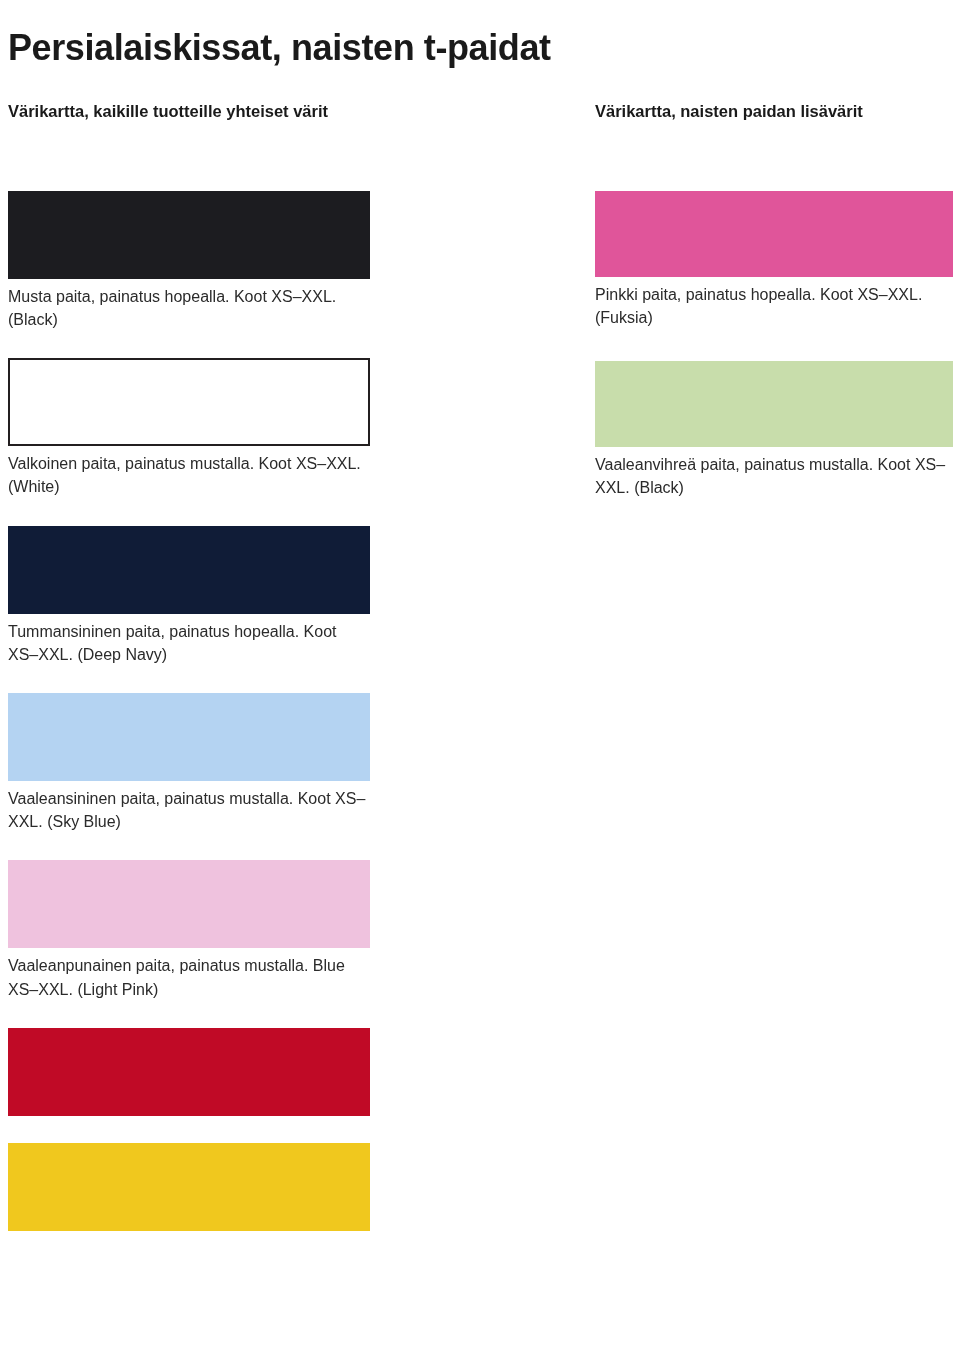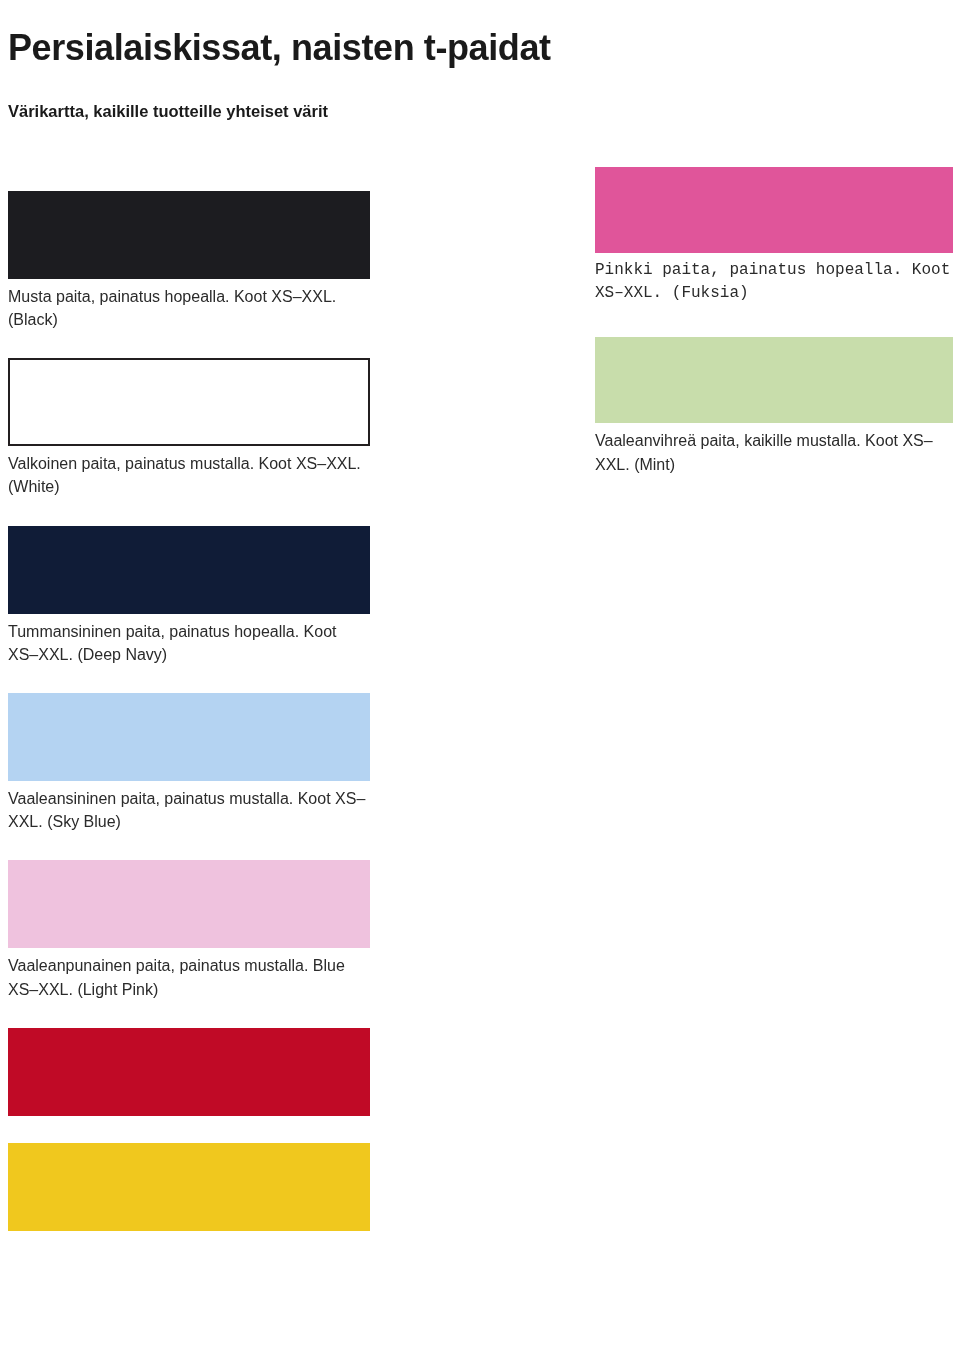--- a/index.html
+++ b/index.html
@@ -74,21 +74,21 @@
   .caption {
     font-size: 16px;
     line-height: 1.45;
     color: #2b2b2b;
     margin-top: 6px;
     max-width: 372px;
     font-weight: 400;
   }
   
   .col-left .swatch-item:nth-child(1)  { margin-top: 67px; }
-  .col-right .swatch-item:nth-child(1) { margin-top: 67px; font-family: Liberation Mono, monospace; }
+  .col-right .swatch-item:nth-child(1) { margin-top: 67px; }
   .col-left .swatch-item  { margin-bottom: 27px; }
   .col-right .swatch-item { margin-bottom: 32px; }
 </style>
 </head>
 <body>
 
 <div class="page">
 
   <h1 class="page-title">Persialaiskissat, naisten t-paidat</h1>
 
@@ -118,25 +118,26 @@
         <li class="swatch-item">
           <div class="swatch" style="background: rgb(192, 10, 38);"></div>
         </li>
         <li class="swatch-item">
           <div class="swatch" style="background: rgb(240, 200, 30);"></div>
         </li>
       </ul>
   </div>
 
   <div class="col col-right">
+    <div class="col-heading">Värikartta, naisten paidan lisävärit</div>
     <ul class="swatch-list">
         <li class="swatch-item">
           <div class="swatch" style="background: rgb(224, 85, 154);"></div>
           <div class="caption">Pinkki paita, painatus hopealla. Koot XS–XXL. (Fuksia)</div>
         </li>
         <li class="swatch-item">
           <div class="swatch" style="background: rgb(200, 221, 171);"></div>
-          <div class="caption">Vaaleanvihreä paita, kaikille mustalla. Koot XS–XXL. (Mint)</div>
+          <div class="caption">Vaaleanvihreä paita, painatus mustalla. Koot XS–XXL. (Black)</div>
         </li>
       </ul>
   </div>
 
 </div>
 
 </body></html>

